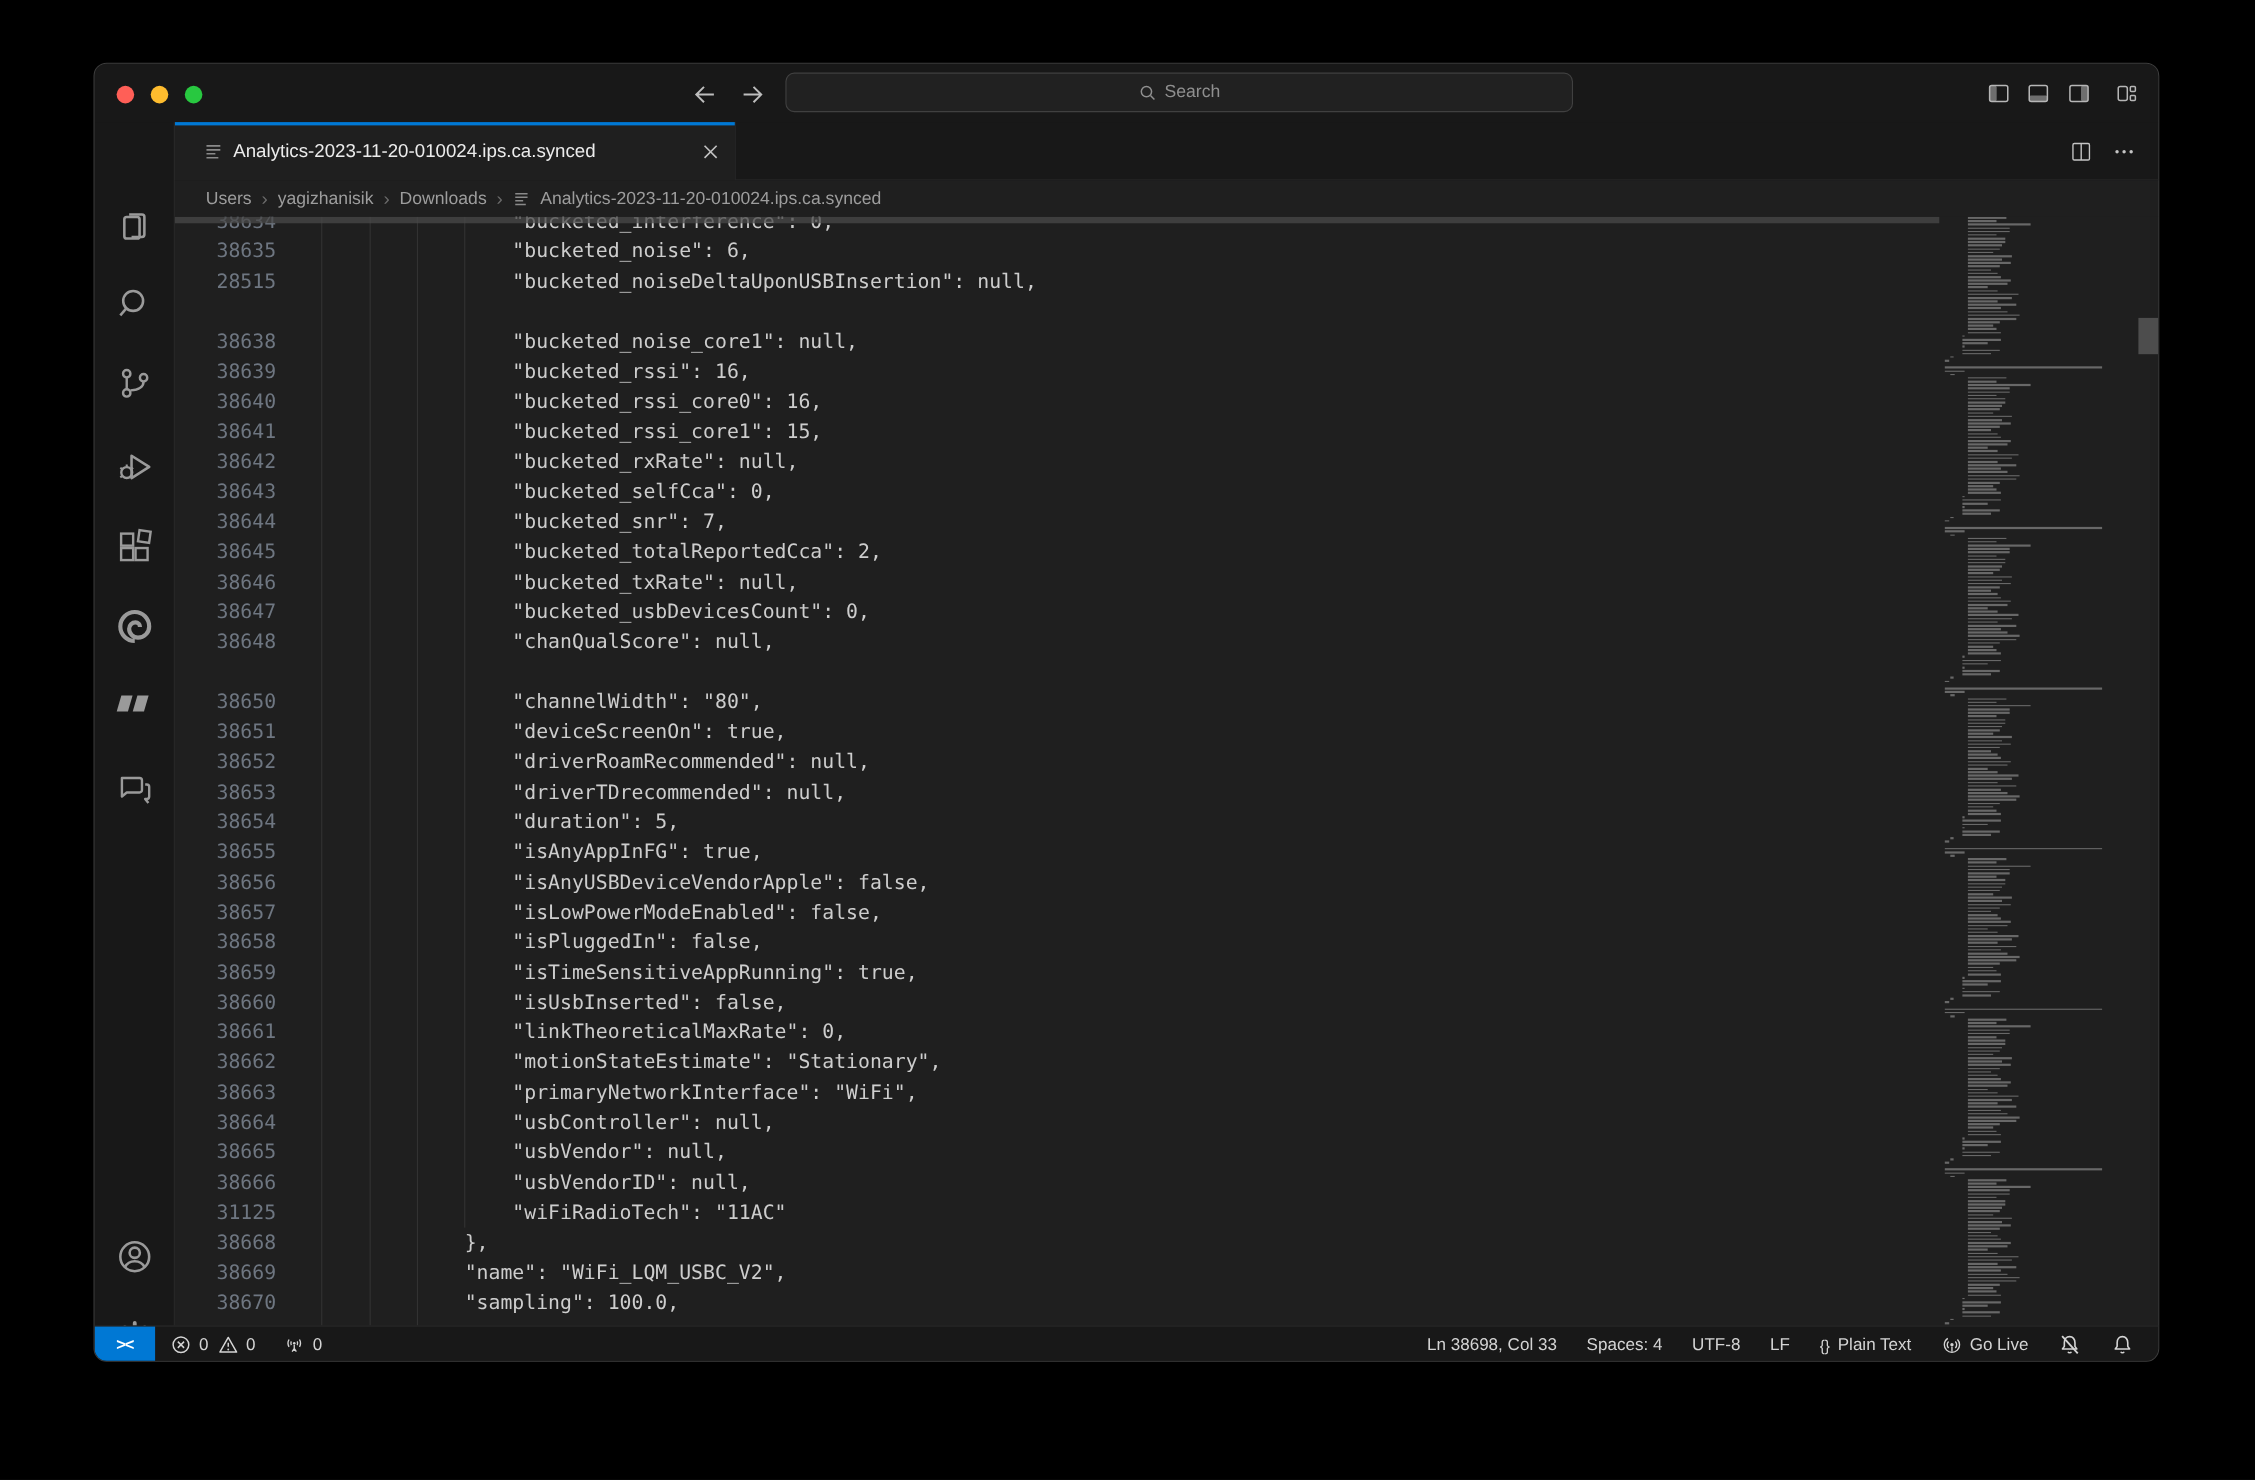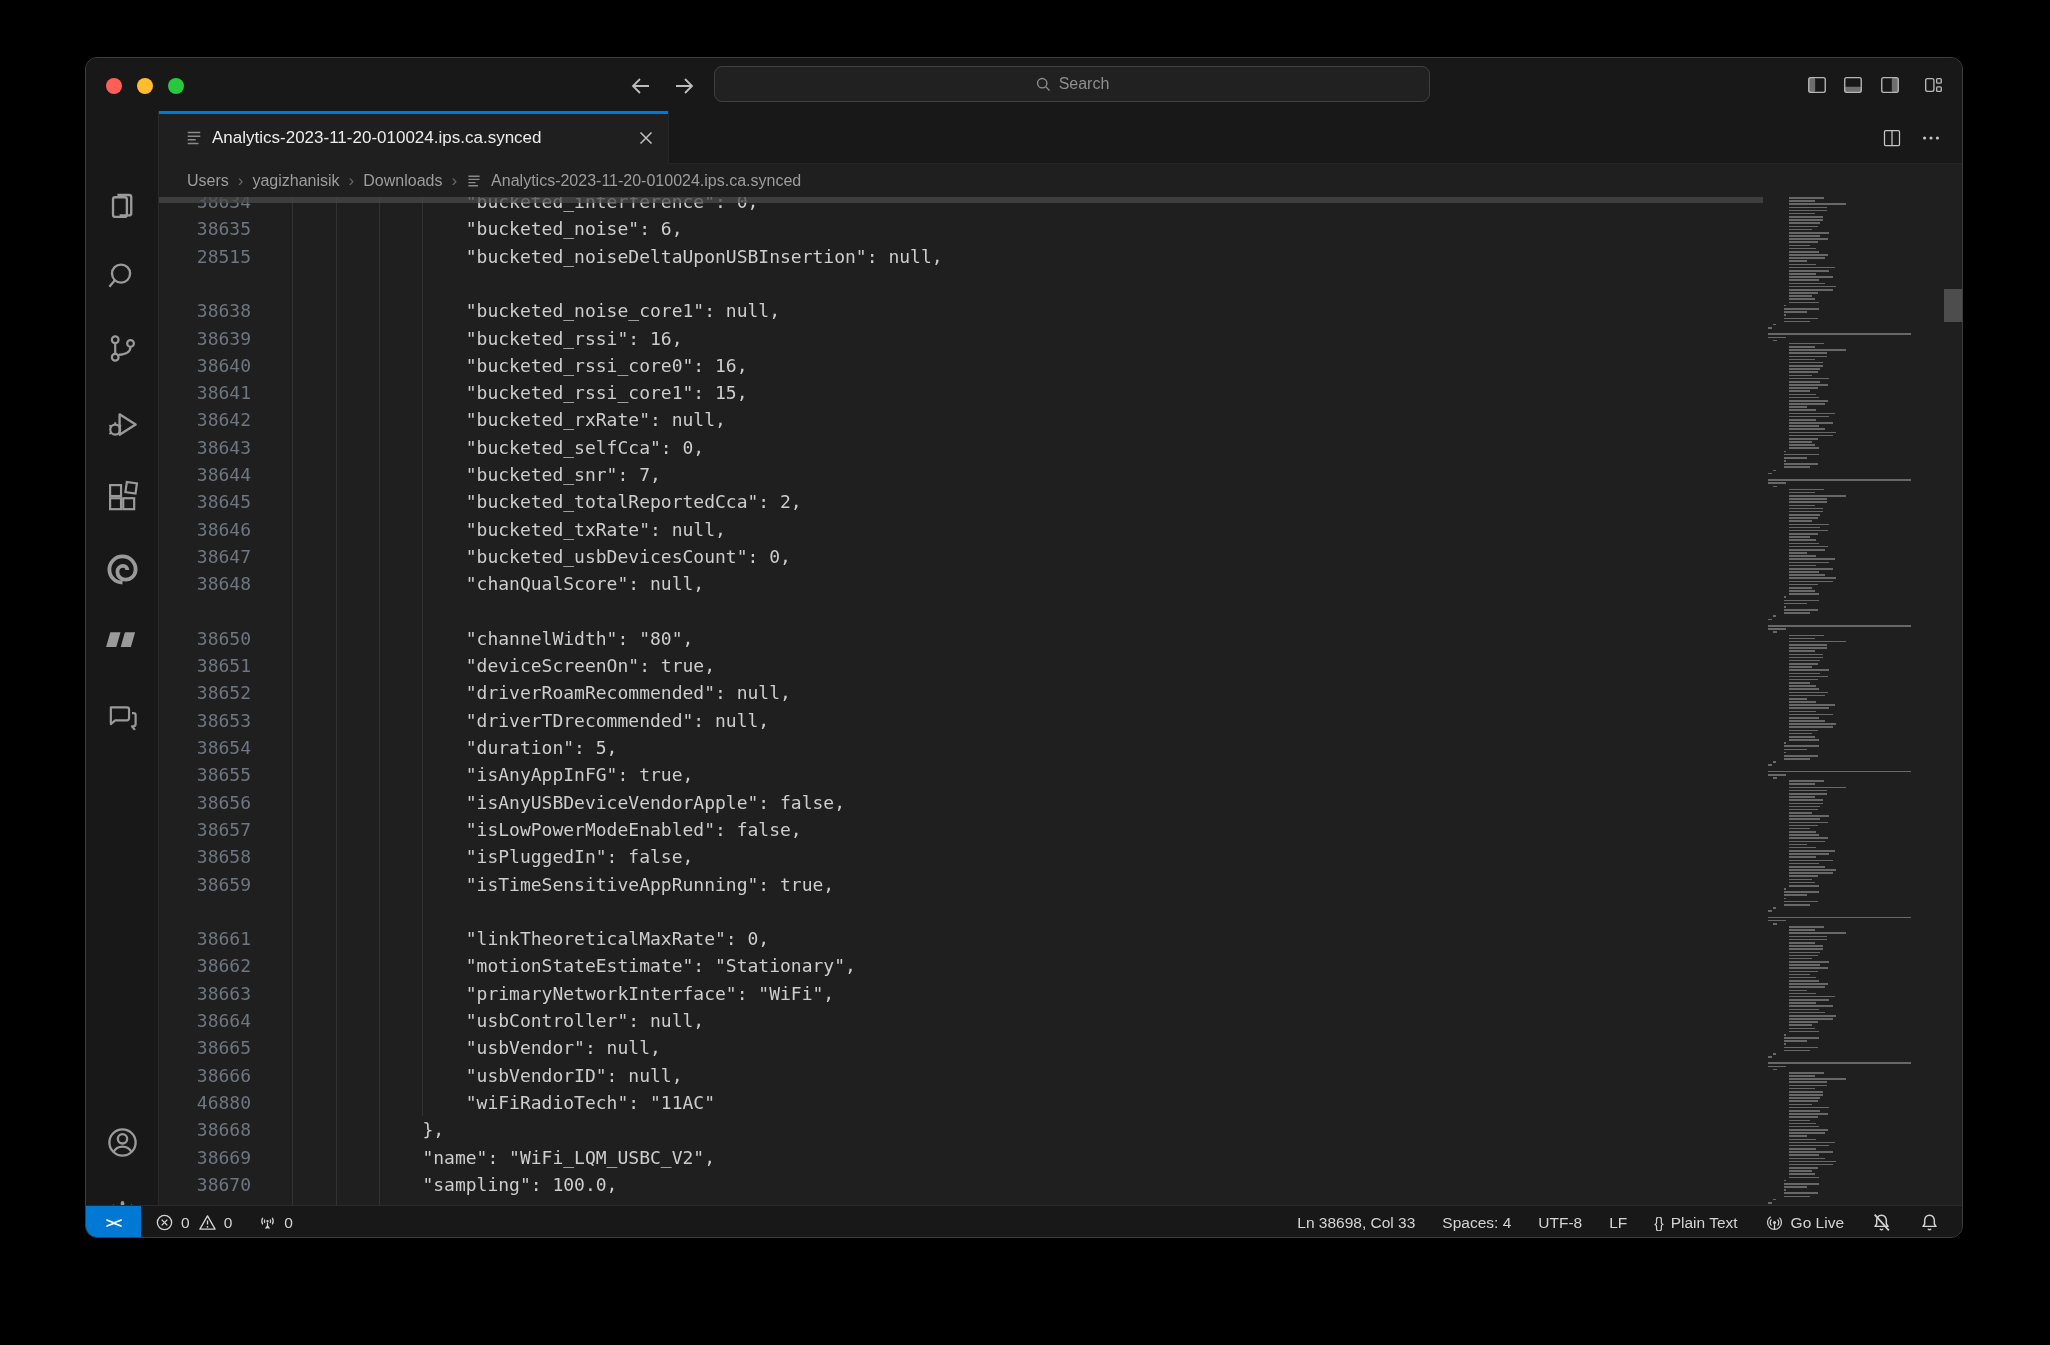--- a/index.html
+++ b/index.html
@@ -278,20 +278,24 @@
         <span class="code">                    "isLowPowerModeEnabled": false,</span>
       </div>
       <div class="code-line" style="top: 655.2px;">
         <span class="ln">38658</span>
         <span class="code">                    "isPluggedIn": false,</span>
       </div>
       <div class="code-line" style="top: 682.5px;">
         <span class="ln">38659</span>
         <span class="code">                    "isTimeSensitiveAppRunning": true,</span>
       </div>
+      <div class="code-line" style="top: 709.8px;">
+        <span class="ln">38660</span>
+        <span class="code">                    "isUsbInserted": false,</span>
+      </div>
       <div class="code-line" style="top: 737.1px;">
         <span class="ln">38661</span>
         <span class="code">                    "linkTheoreticalMaxRate": 0,</span>
       </div>
       <div class="code-line" style="top: 764.4px;">
         <span class="ln">38662</span>
         <span class="code">                    "motionStateEstimate": "Stationary",</span>
       </div>
       <div class="code-line" style="top: 791.7px;">
         <span class="ln">38663</span>
@@ -303,21 +307,21 @@
       </div>
       <div class="code-line" style="top: 846.3px;">
         <span class="ln">38665</span>
         <span class="code">                    "usbVendor": null,</span>
       </div>
       <div class="code-line" style="top: 873.6px;">
         <span class="ln">38666</span>
         <span class="code">                    "usbVendorID": null,</span>
       </div>
       <div class="code-line" style="top: 900.9px;">
-        <span class="ln">46880</span>
+        <span class="ln">31125</span>
         <span class="code">                    "wiFiRadioTech": "11AC"</span>
       </div>
       <div class="code-line" style="top: 928.2px;">
         <span class="ln">38668</span>
         <span class="code">                },</span>
       </div>
       <div class="code-line" style="top: 955.5px;">
         <span class="ln">38669</span>
         <span class="code">                "name": "WiFi_LQM_USBC_V2",</span>
       </div>

